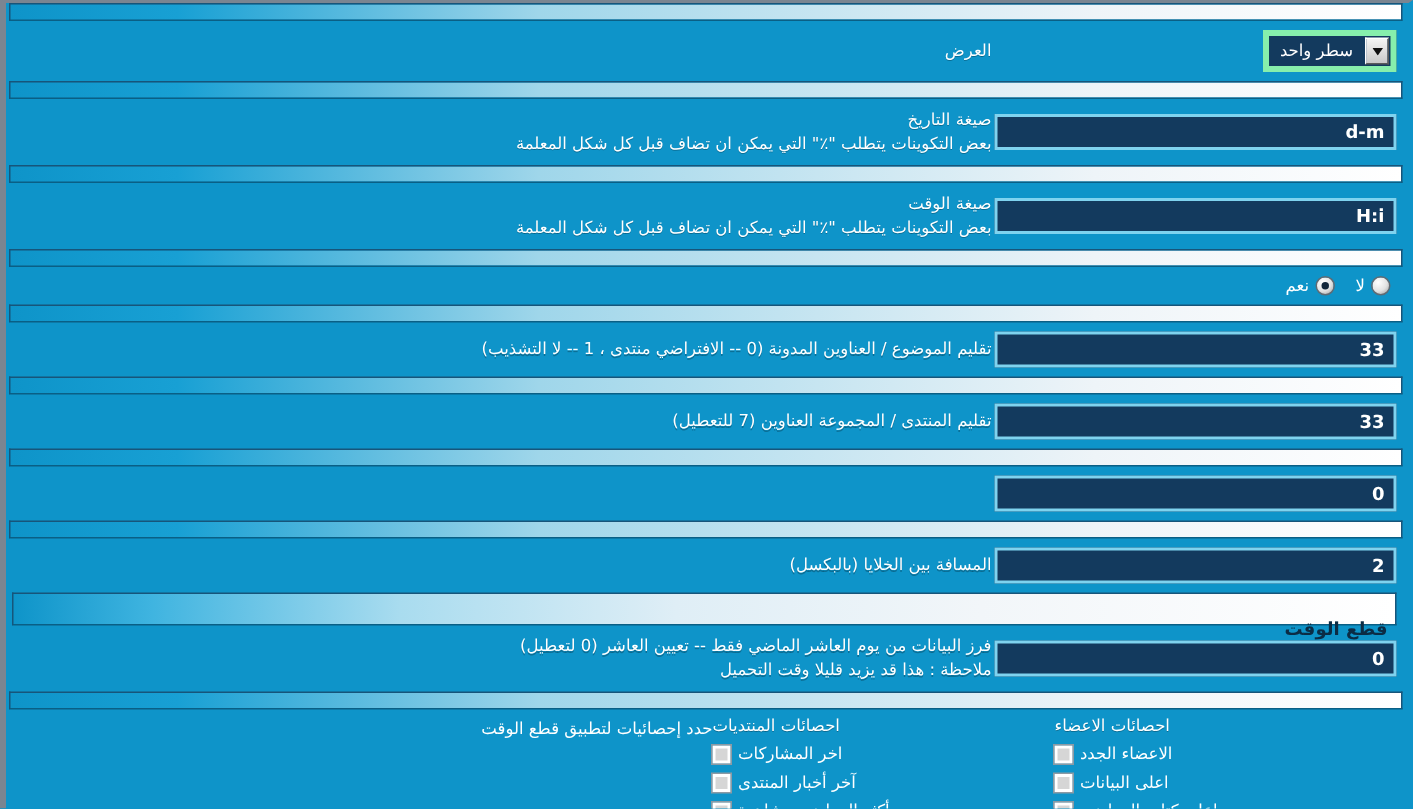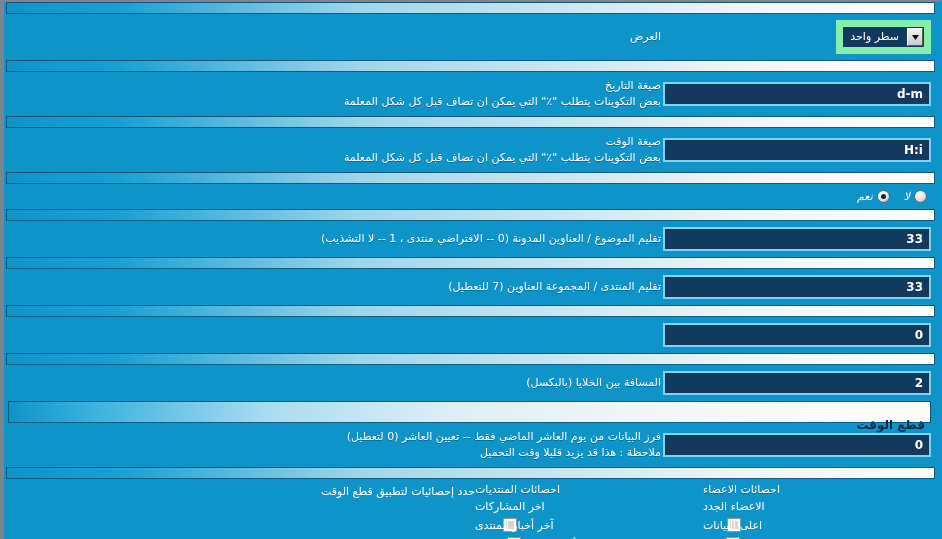--- a/index.html
+++ b/index.html
@@ -90,21 +90,21 @@
     font-size: 12px;
     font-weight: bold;
     outline: none;
   }
   
   .sel-wrap {
     display: inline-flex;
     flex-direction: row;
     align-items: stretch;
     background: #133a5e;
-    border: 7px solid #86efac;
+    border: 4px solid #86efac;
     height: 20px;
   }
   .sel-wrap .sel-text {
     padding: 0 7px;
     line-height: 16px;
     color: #ffffff;
     font-size: 11px;
     white-space: nowrap;
     display: flex;
     align-items: center;
@@ -130,21 +130,20 @@
     gap: 14px;
     padding-right: 4px;
   }
   .radio-item {
     display: flex;
     flex-direction: row;
     align-items: center;
     gap: 4px;
     font-size: 11px;
     color: #ffffff;
-    font-style: italic;
   }
   .radio-dot {
     width: 13px;
     height: 13px;
     border-radius: 50%;
     background: radial-gradient(circle at 35% 30%, #ffffff 0%, #e2e2e2 55%, #9a9a9a 100%);
     border: 1px solid #5f6b74;
     box-sizing: border-box;
     position: relative;
     flex: 0 0 auto;
@@ -180,21 +179,20 @@
     align-items: flex-end;
   }
   .col-head {
     font-size: 11px;
     color: #ffffff;
     padding: 0 4px 4px 0;
     text-shadow: 0 1px 0 rgba(0,0,0,0.25);
   }
   .cb-item {
     display: flex;
-    flex-direction: column;
     align-items: center;
     gap: 5px;
     height: 19px;
     font-size: 11px;
     color: #ffffff;
     white-space: nowrap;
   }
   .cb-box {
     width: 12px;
     height: 12px;

